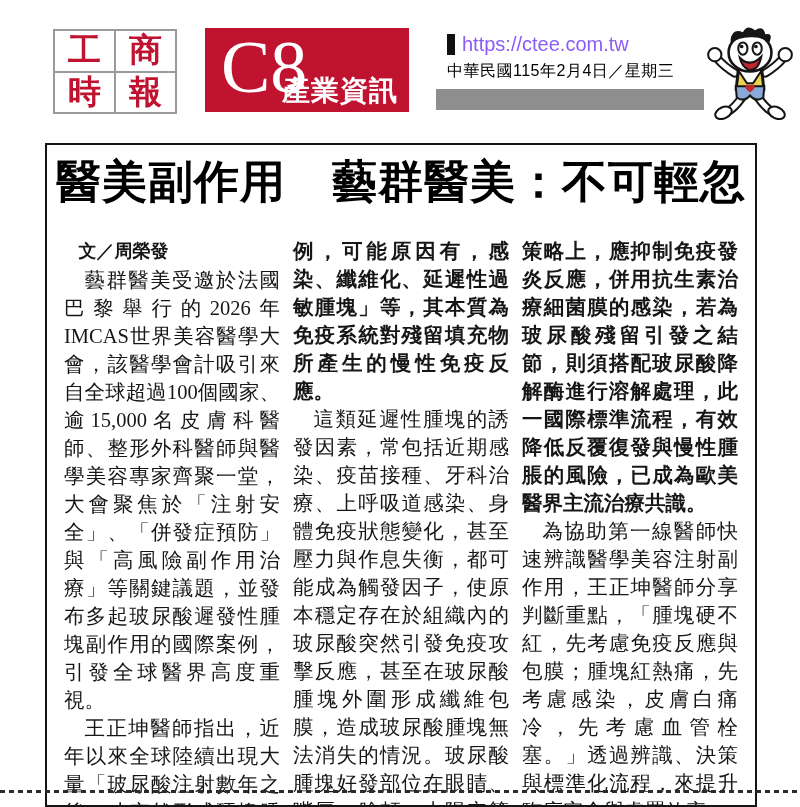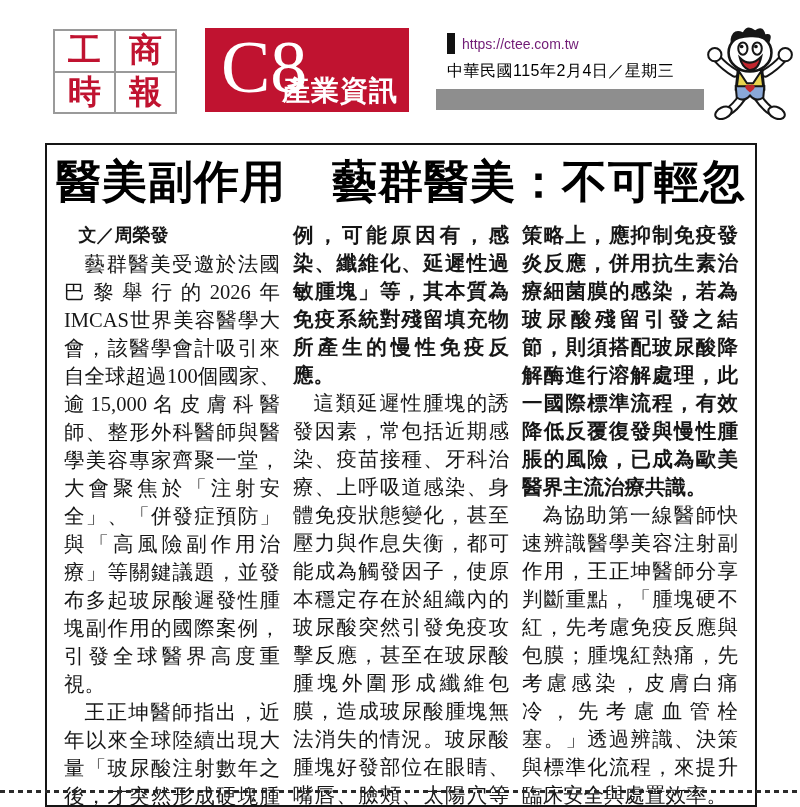--- a/index.html
+++ b/index.html
@@ -17,31 +17,31 @@
           font-size:33px; color:var(--brand-red); line-height:1; }
 
   .section-box { position:absolute; left:205px; top:28px; width:204px; height:84px;
           background:var(--brand-red); }
   .section-code { position:absolute; left:16px; top:50%; transform:translateY(-54%);
           font-family:"Liberation Serif","DejaVu Serif",serif; font-size:74px; color:#fff; line-height:1; }
   .section-name { position:absolute; right:11px; bottom:7px; font-size:28px; font-weight:bold;
           color:#fff; letter-spacing:1px; line-height:1; }
 
   .url-line { position:absolute; left:447px; top:33px; display:flex; align-items:center; gap:7px;
-          font-size:14px; color:#701a75; }
+          font-size:20px; color:#8b5cf6; }
   .url-bar { width:8px; height:21px; background:#111; display:inline-block; }
   .date-line { position:absolute; left:447px; top:61px; font-size:16px; color:#000000; letter-spacing:0.5px; }
   .gray-bar { position:absolute; left:436px; top:89px; width:268px; height:21px; background:var(--gray-bar); }
 
   .mascot { position:absolute; left:704px; top:22px; width:90px; height:98px; }
 
   
   .article-box { position:absolute; left:45px; top:143px; width:712px; height:664px;
           border:2px solid var(--ink); background:#fff; }
-  .headline { margin:11px 6px 0; text-align:center; font-size:45px; font-weight:bold;
+  .headline { margin:11px 6px 16px; text-align:center; font-size:45px; font-weight:bold;
           letter-spacing:1px; white-space:nowrap; color:#000; line-height:1.15;
           font-family:"Liberation Sans","DejaVu Sans",sans-serif; }
   .cols { display:flex; gap:13px; padding:13px 17px 0; }
   .col { flex:1 1 0; min-width:0; font-family:"Liberation Serif","DejaVu Serif",serif;
           font-size:20.5px; line-height:28px; text-align:justify; color:#161616; }
   .col p { margin:0; }
   p.indent { text-indent:1em; }
   p.cont { text-indent:0;font-weight:bold; }
   .byline { font-family:Liberation Sans, sans-serif; font-weight:bold;
           font-size:18px; text-indent:0.8em; margin:0 0 1px 0 !important; }

